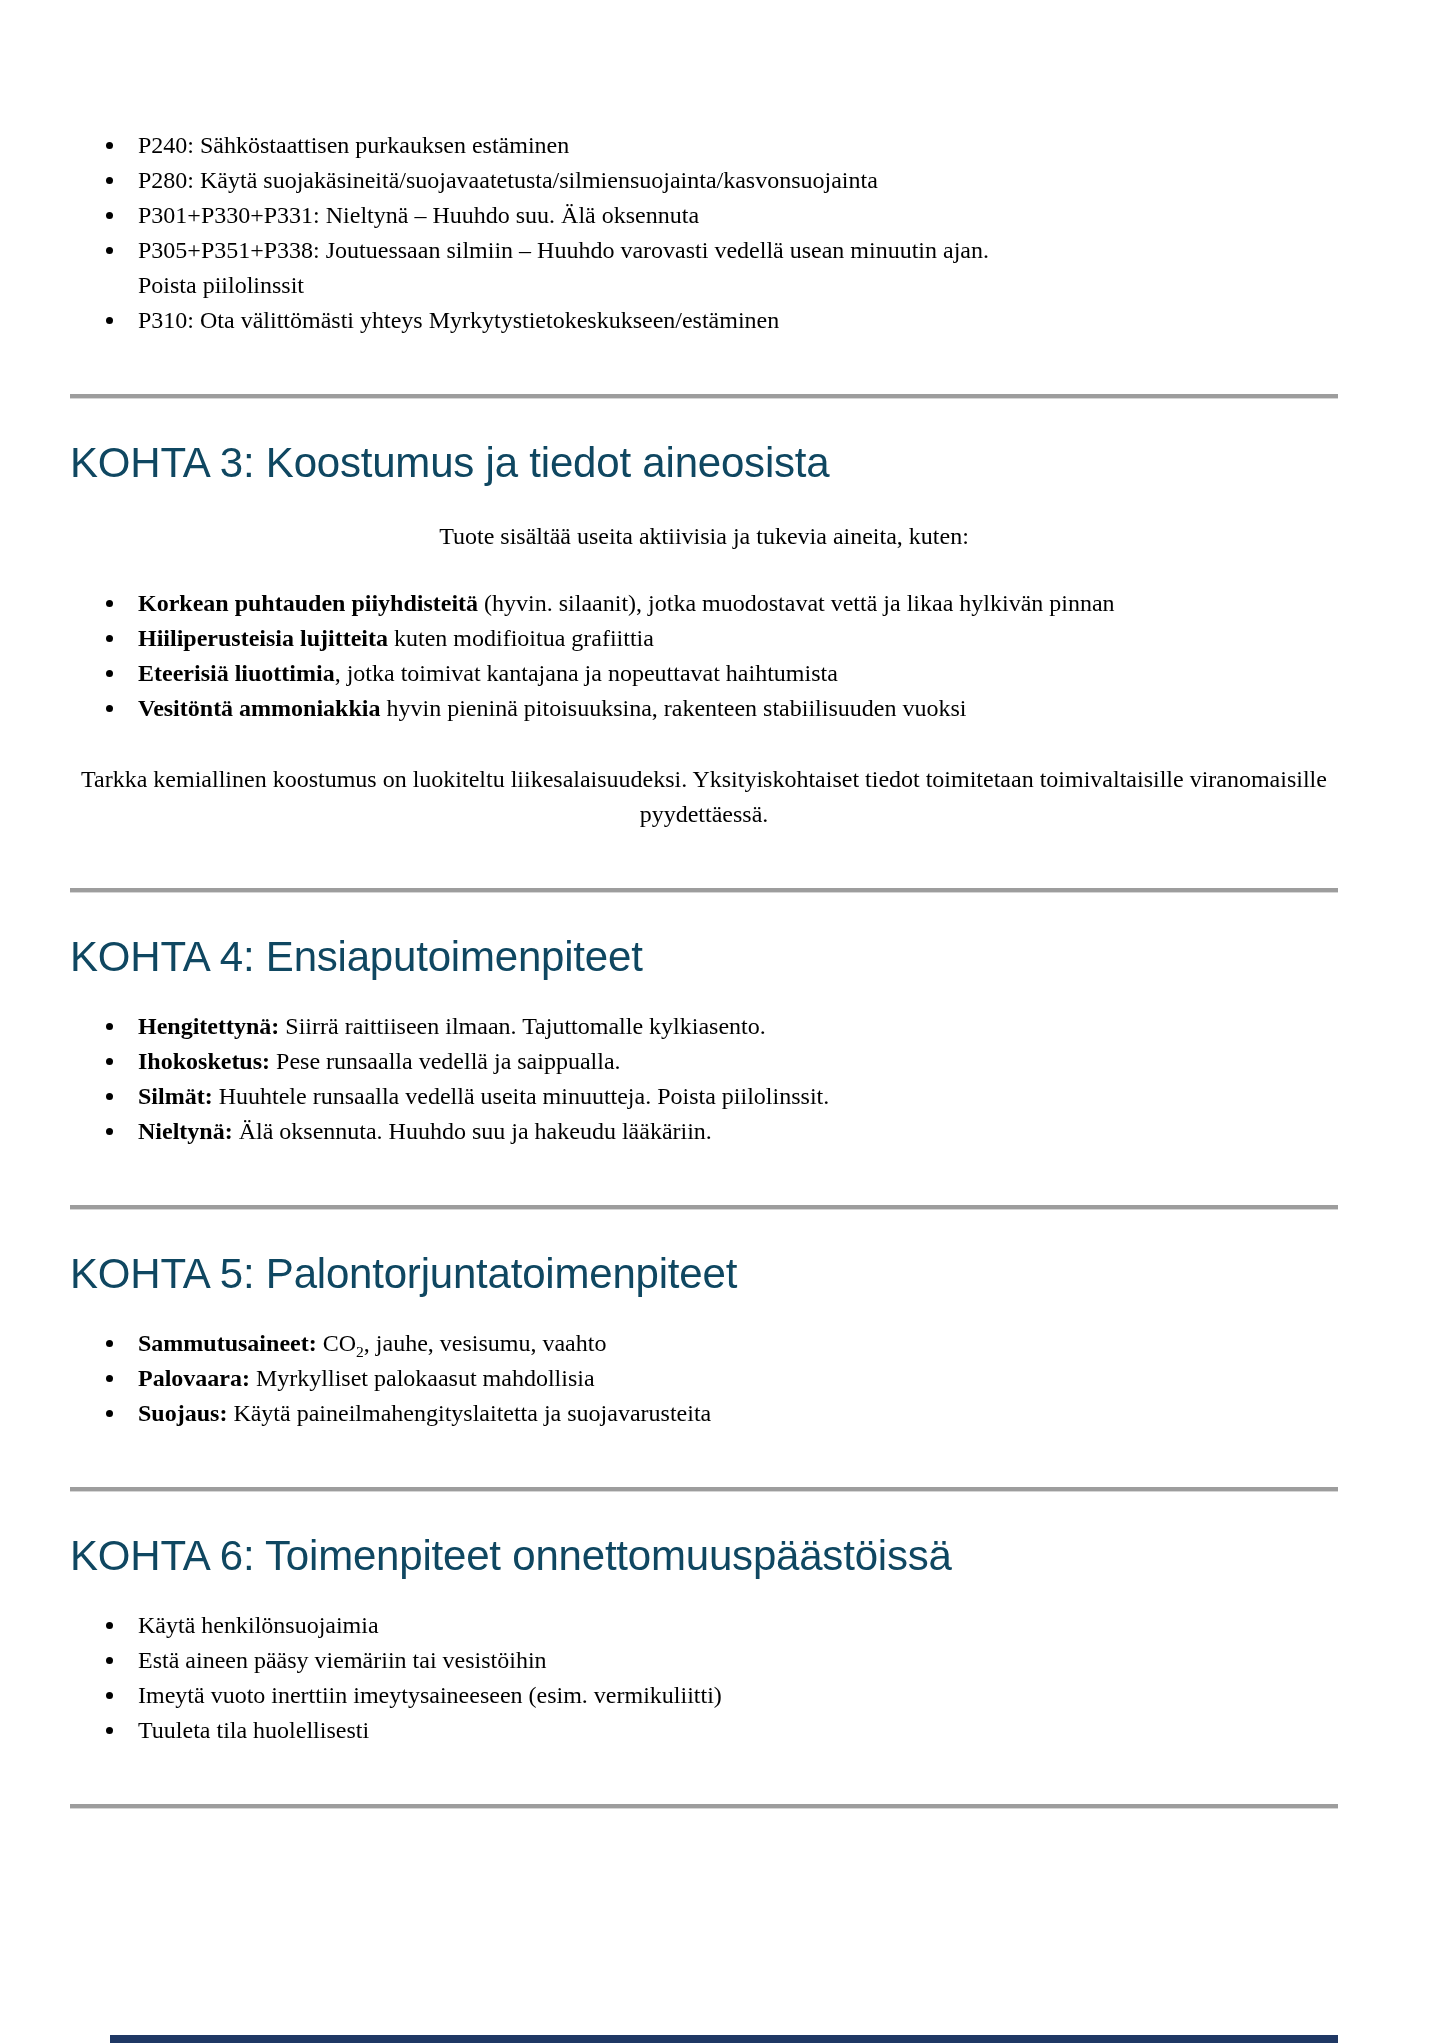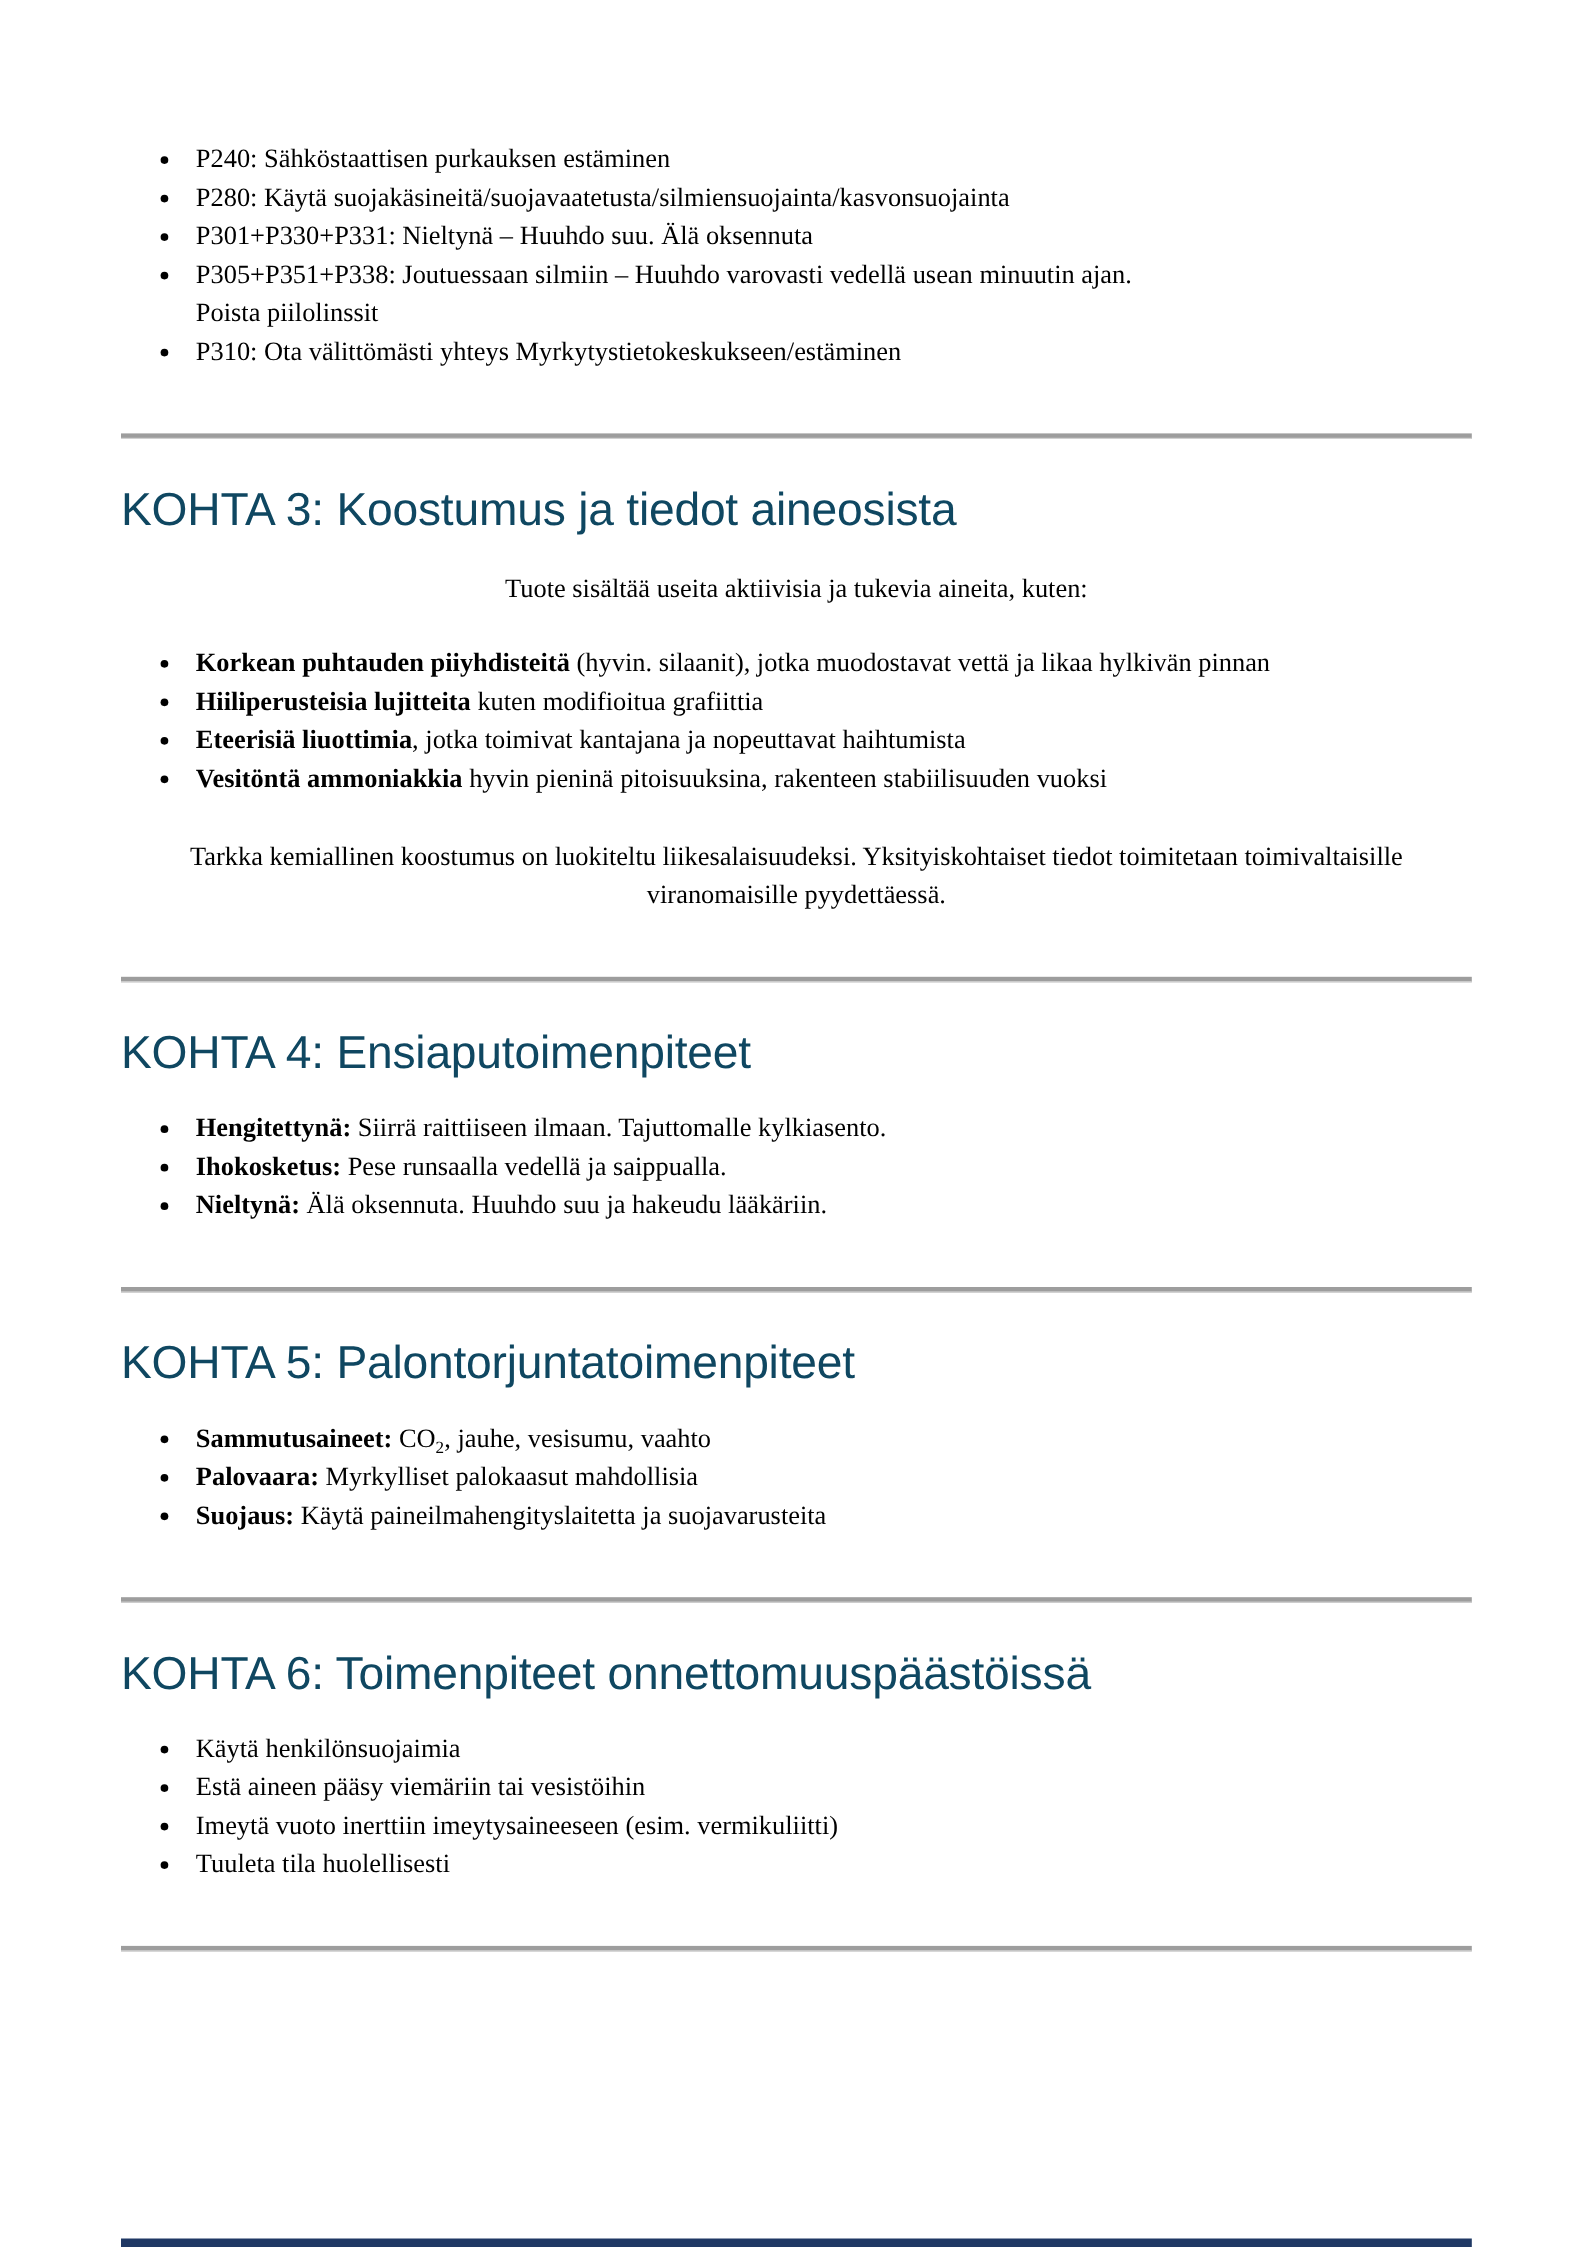--- a/index.html
+++ b/index.html
@@ -2,21 +2,21 @@
 <html lang="fi"><head>
 <meta charset="utf-8">
 <style>
   html,body{margin:0;padding:0;background:#ffffff;}
   .page{
     position:relative;
     width:1445px;height:2043px;
     background:#ffffff;
     overflow:hidden;
     box-sizing:border-box;
-    padding:128px 107px 0 110px;
+    padding:128px 107px 0 70px;
     font-family:"Liberation Serif","DejaVu Serif",serif;
     font-size:24px;line-height:35px;color:#000000;border-radius:31px;
   }
   h2.section-heading{
     font-family:"Liberation Sans","DejaVu Sans",sans-serif;
     font-weight:500;
     font-size:42px;line-height:40px;
     letter-spacing:-0.2px;
     color:#0f4761;
     margin:44px 0 0 0;
@@ -84,20 +84,21 @@
     <p class="body-text">Tarkka kemiallinen koostumus on luokiteltu liikesalaisuudeksi. Yksityiskohtaiset tiedot toimitetaan toimivaltaisille viranomaisille pyydettäessä.</p>
   </section>
 
   <hr class="rule">
 
   <section>
     <h2 class="section-heading">KOHTA 4: Ensiaputoimenpiteet</h2>
     <ul class="bullet-list">
       <li><b>Hengitettynä:</b><span> Siirrä raittiiseen ilmaan. Tajuttomalle kylkiasento.</span></li>
       <li><b>Ihokosketus:</b><span> Pese runsaalla vedellä ja saippualla.</span></li>
+      <li><b>Silmät:</b><span> Huuhtele runsaalla vedellä useita minuutteja. Poista piilolinssit.</span></li>
       <li><b>Nieltynä:</b><span> Älä oksennuta. Huuhdo suu ja hakeudu lääkäriin.</span></li>
     </ul>
   </section>
 
   <hr class="rule">
 
   <section>
     <h2 class="section-heading">KOHTA 5: Palontorjuntatoimenpiteet</h2>
     <ul class="bullet-list">
       <li><b>Sammutusaineet:</b><span> CO</span><sub>2</sub><span>, jauhe, vesisumu, vaahto</span></li>

